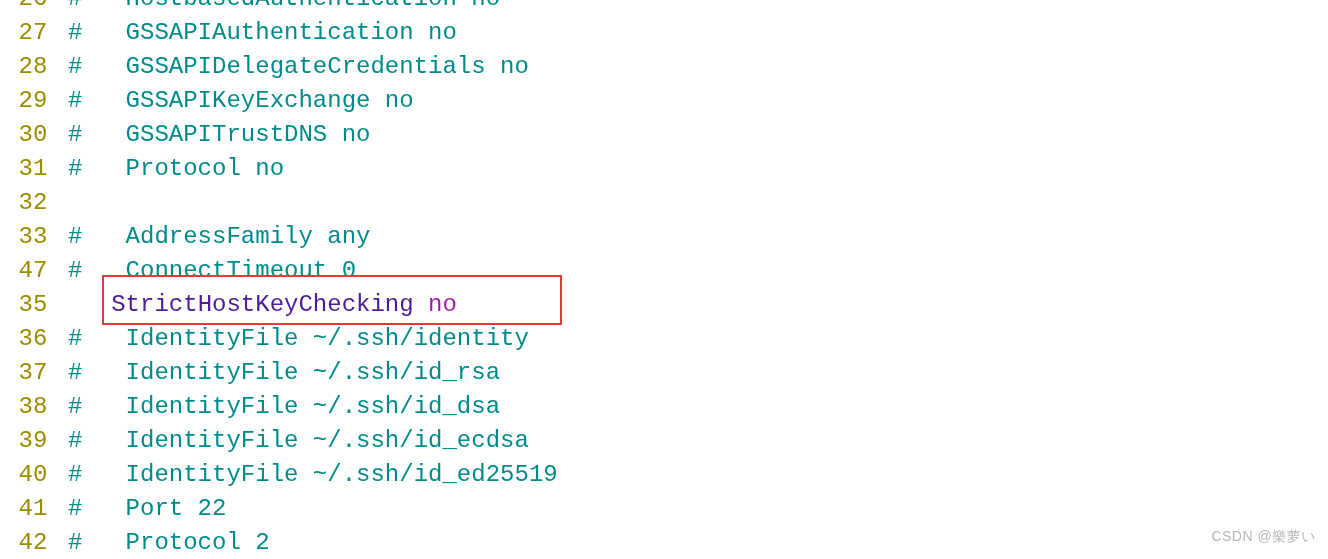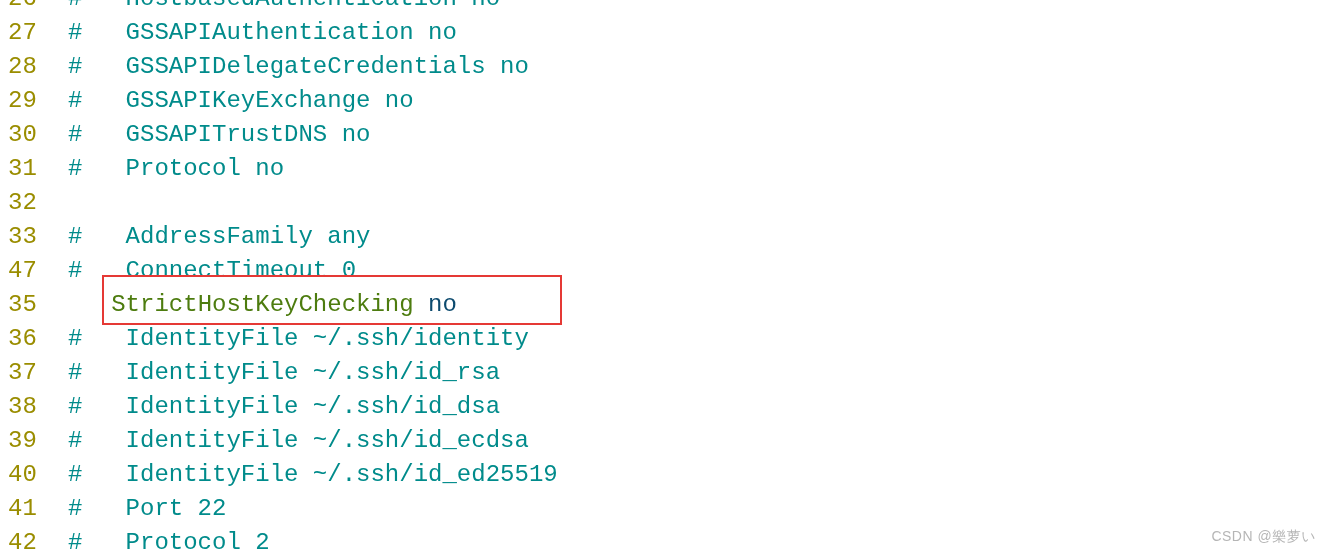--- a/index.html
+++ b/index.html
@@ -19,31 +19,31 @@
     padding-left: 8px;
   }
   .line {
     display: flex;
     align-items: baseline;
     height: 34px;
     white-space: pre;
   }
   .lineno {
     width: 50px;
-    text-align: left;
+    text-align: center;
     color: #9a8d00; 
     padding-right: 10px;
     user-select: none;
   }
   .code {
     color: #555555;
   }
   .comment { color: #008b8b; font-family: Liberation Mono, monospace; }
-  .key     { color: #4d7c0f; margin-top: 37px; } 
-  .val     { color: #0c4a6e; } 
+  .key     { color: #4c1d95; margin-top: 37px; } 
+  .val     { color: #a21caf; } 
   .highlight-box {
     position: absolute;
     border: 2px solid #e53935;
     box-sizing: border-box;
     pointer-events: none;
     z-index: 5;
   }
   .watermark {
     position: absolute;
     right: 12px;

